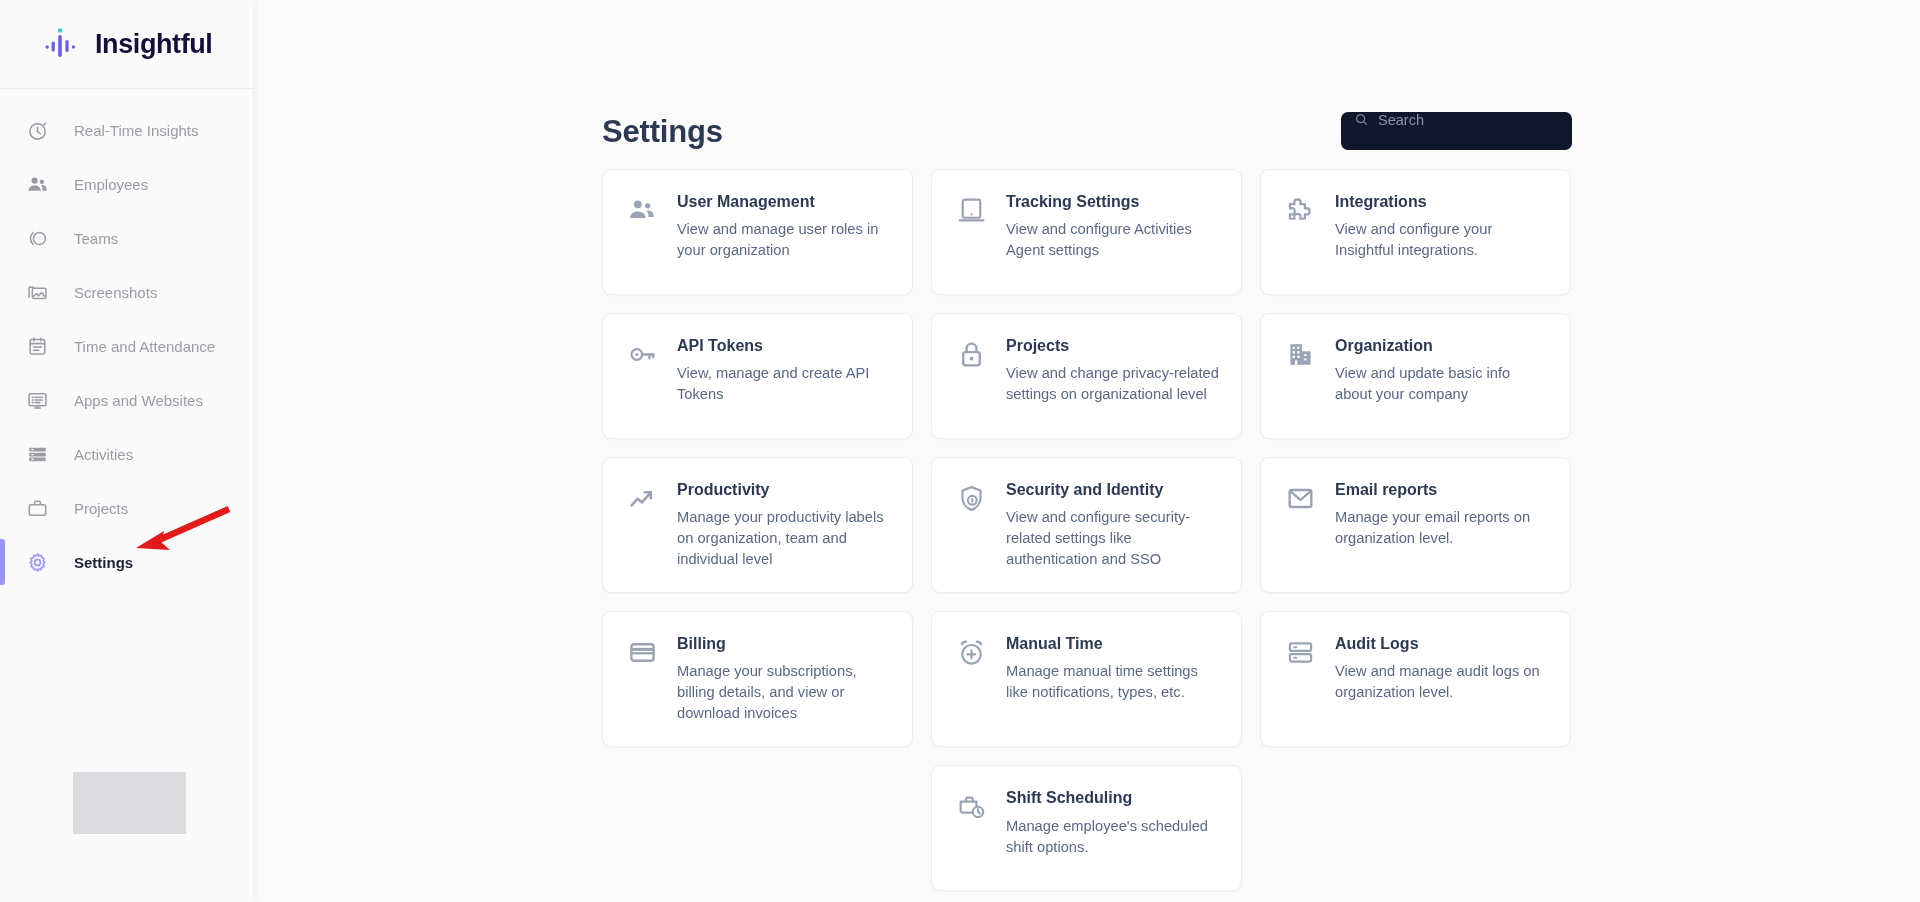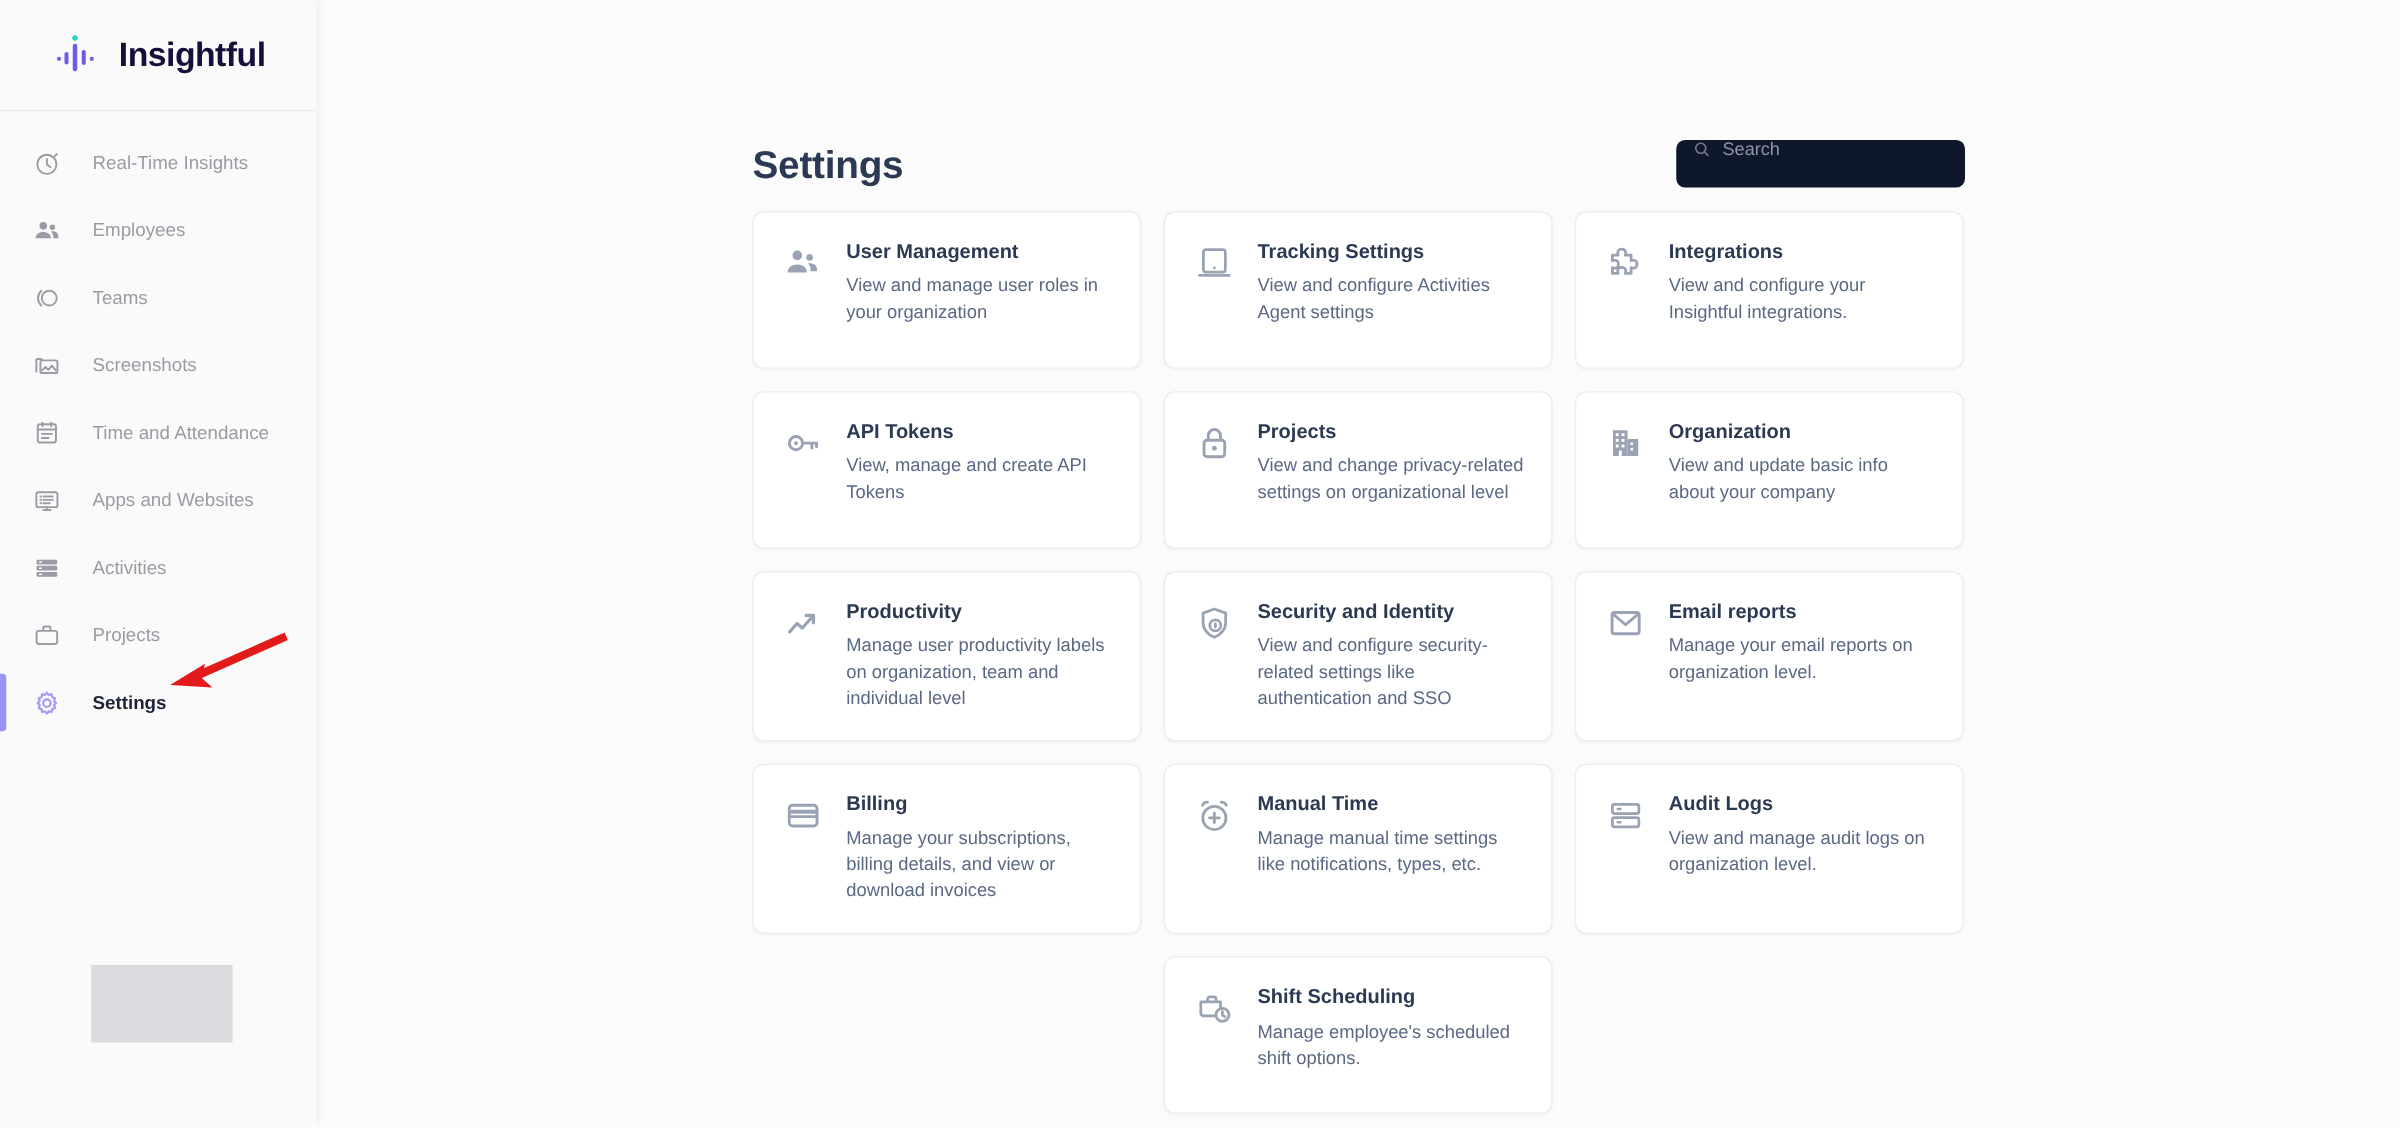--- a/index.html
+++ b/index.html
@@ -428,21 +428,21 @@
 
         <div class="card">
           <span class="card-icon">
             <svg viewBox="0 0 24 24" fill="none" stroke="currentColor" stroke-width="2" stroke-linecap="round" stroke-linejoin="round">
               <path d="M3.6 17.4l4.6-5.2 3.3 2.8 6.6-7.4"></path>
               <path d="M13.8 7.2h4.6v4.6"></path>
             </svg>
           </span>
           <div class="card-body">
             <div class="card-title">Productivity</div>
-            <div class="card-desc">Manage user productivity labels on organization, team and individual level</div>
+            <div class="card-desc">Manage your productivity labels on organization, team and individual level</div>
           </div>
         </div>
 
         <div class="card">
           <span class="card-icon">
             <svg viewBox="0 0 24 24" fill="none" stroke="currentColor" stroke-width="1.7" stroke-linejoin="round">
               <path d="M12 3.2l7 2.6v5.6c0 4.3-2.9 7.9-7 9.4-4.1-1.5-7-5.1-7-9.4V5.8z"></path>
               <circle cx="12.6" cy="13.4" r="3.4"></circle>
               <path d="M12.6 12.4v2" stroke-linecap="round"></path>
             </svg>

